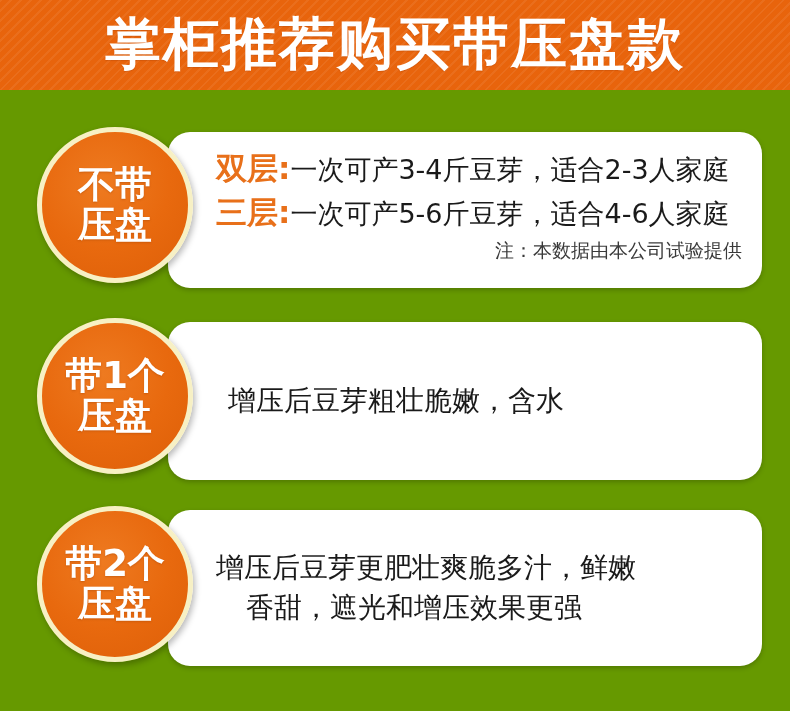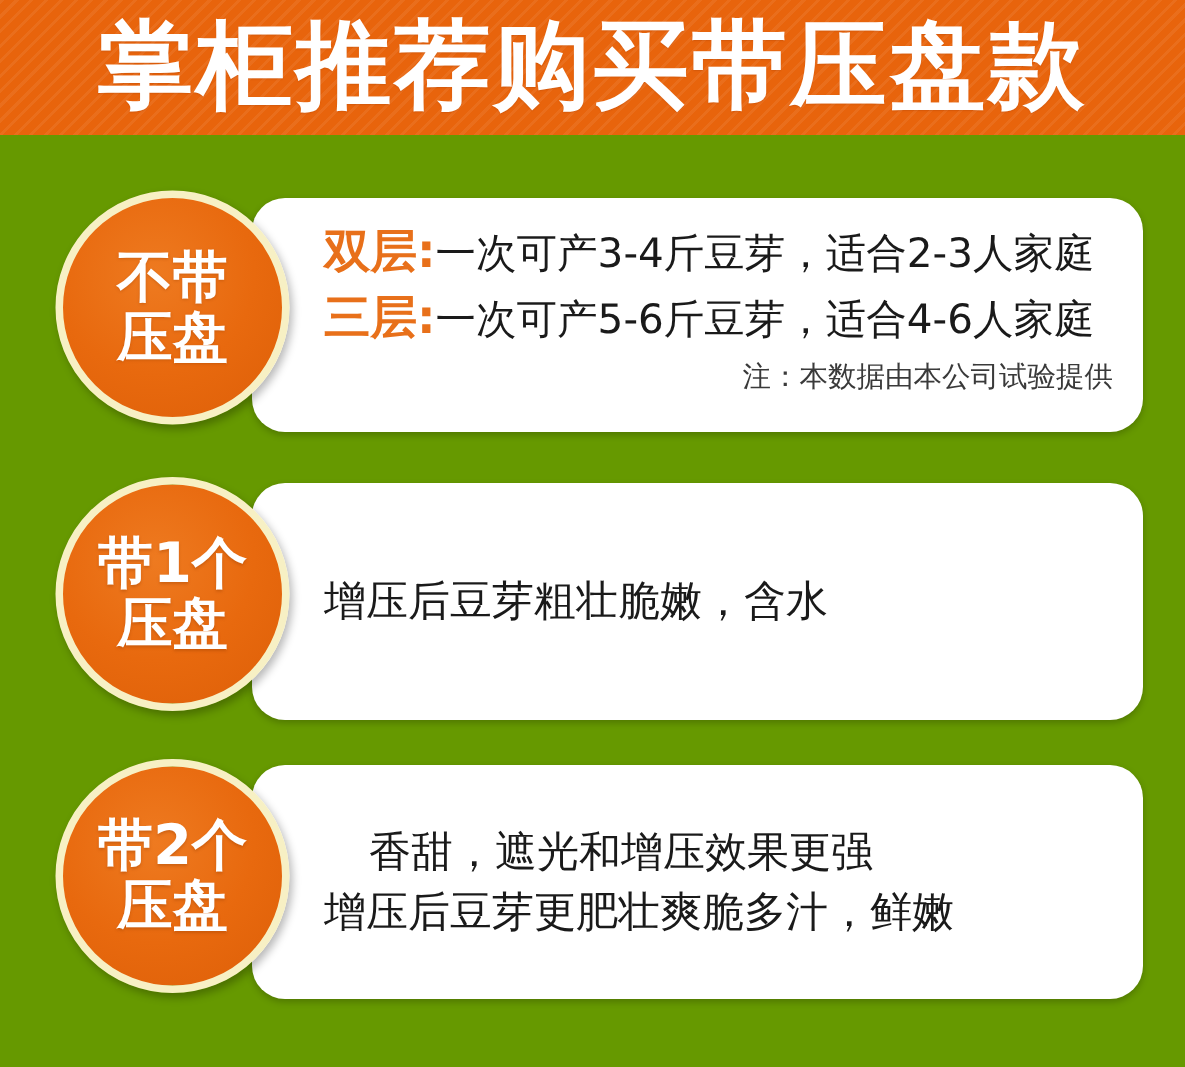--- a/index.html
+++ b/index.html
@@ -30,21 +30,21 @@
         rgba(255,255,255,0.0) 2px,
         rgba(255,255,255,0.0) 7px
     );
     display: flex;
     align-items: center;
     justify-content: center;
     overflow: hidden;
   }
   .header-title {
     color: #ffffff;
-    font-size: 64px;
+    font-size: 56px;
     font-weight: bold;
     letter-spacing: 2px;
     line-height: 1;
     white-space: nowrap;
     text-shadow: 0 1px 1px rgba(120,40,0,0.18);
     padding-bottom: 3px;
   }
 
   
   .body-area {
@@ -138,21 +138,21 @@
     margin-top: 4px;
     text-align: right;
     color: #3a3a3a;
     font-size: 19px;
     white-space: nowrap;
   }
 
   
   .c2 .card-inner { left: 48px; }
   .c2 .label { font-size: 31px; padding-right: 14px; }
-  .c2 .block { display: flex; flex-direction: row; }
+  .c2 .block { display: flex; flex-direction: row; margin-left: 12px; }
   .c2 .text { font-size: 28px; }
   .c2 .text.indent { padding-left: 30px; }
 
   
   .c3 .card-inner { left: 48px; }
   .c3 .label { font-size: 31px; padding-right: 22px; }
   .c3 .block { display: flex; flex-direction: column; }
   .c3 .text { font-size: 28px; }
   .c3 .text.indent { padding-left: 30px; }
 </style>
@@ -194,22 +194,22 @@
 </div>
 <div class="badge b2">
   <span class="badge-line">带1个</span>
   <span class="badge-line">压盘</span>
 </div>
 
 <div class="card c3">
   <div class="card-inner">
     <div class="row">
       <span class="block">
+        <span class="text">增压后豆芽更肥壮爽脆多汁，鲜嫩</span>
         <span class="text indent">香甜，遮光和增压效果更强</span>
-        <span class="text">增压后豆芽更肥壮爽脆多汁，鲜嫩</span>
       </span>
     </div>
   </div>
 </div>
 <div class="badge b3">
   <span class="badge-line">带2个</span>
   <span class="badge-line">压盘</span>
 </div>
 
 </body></html>

